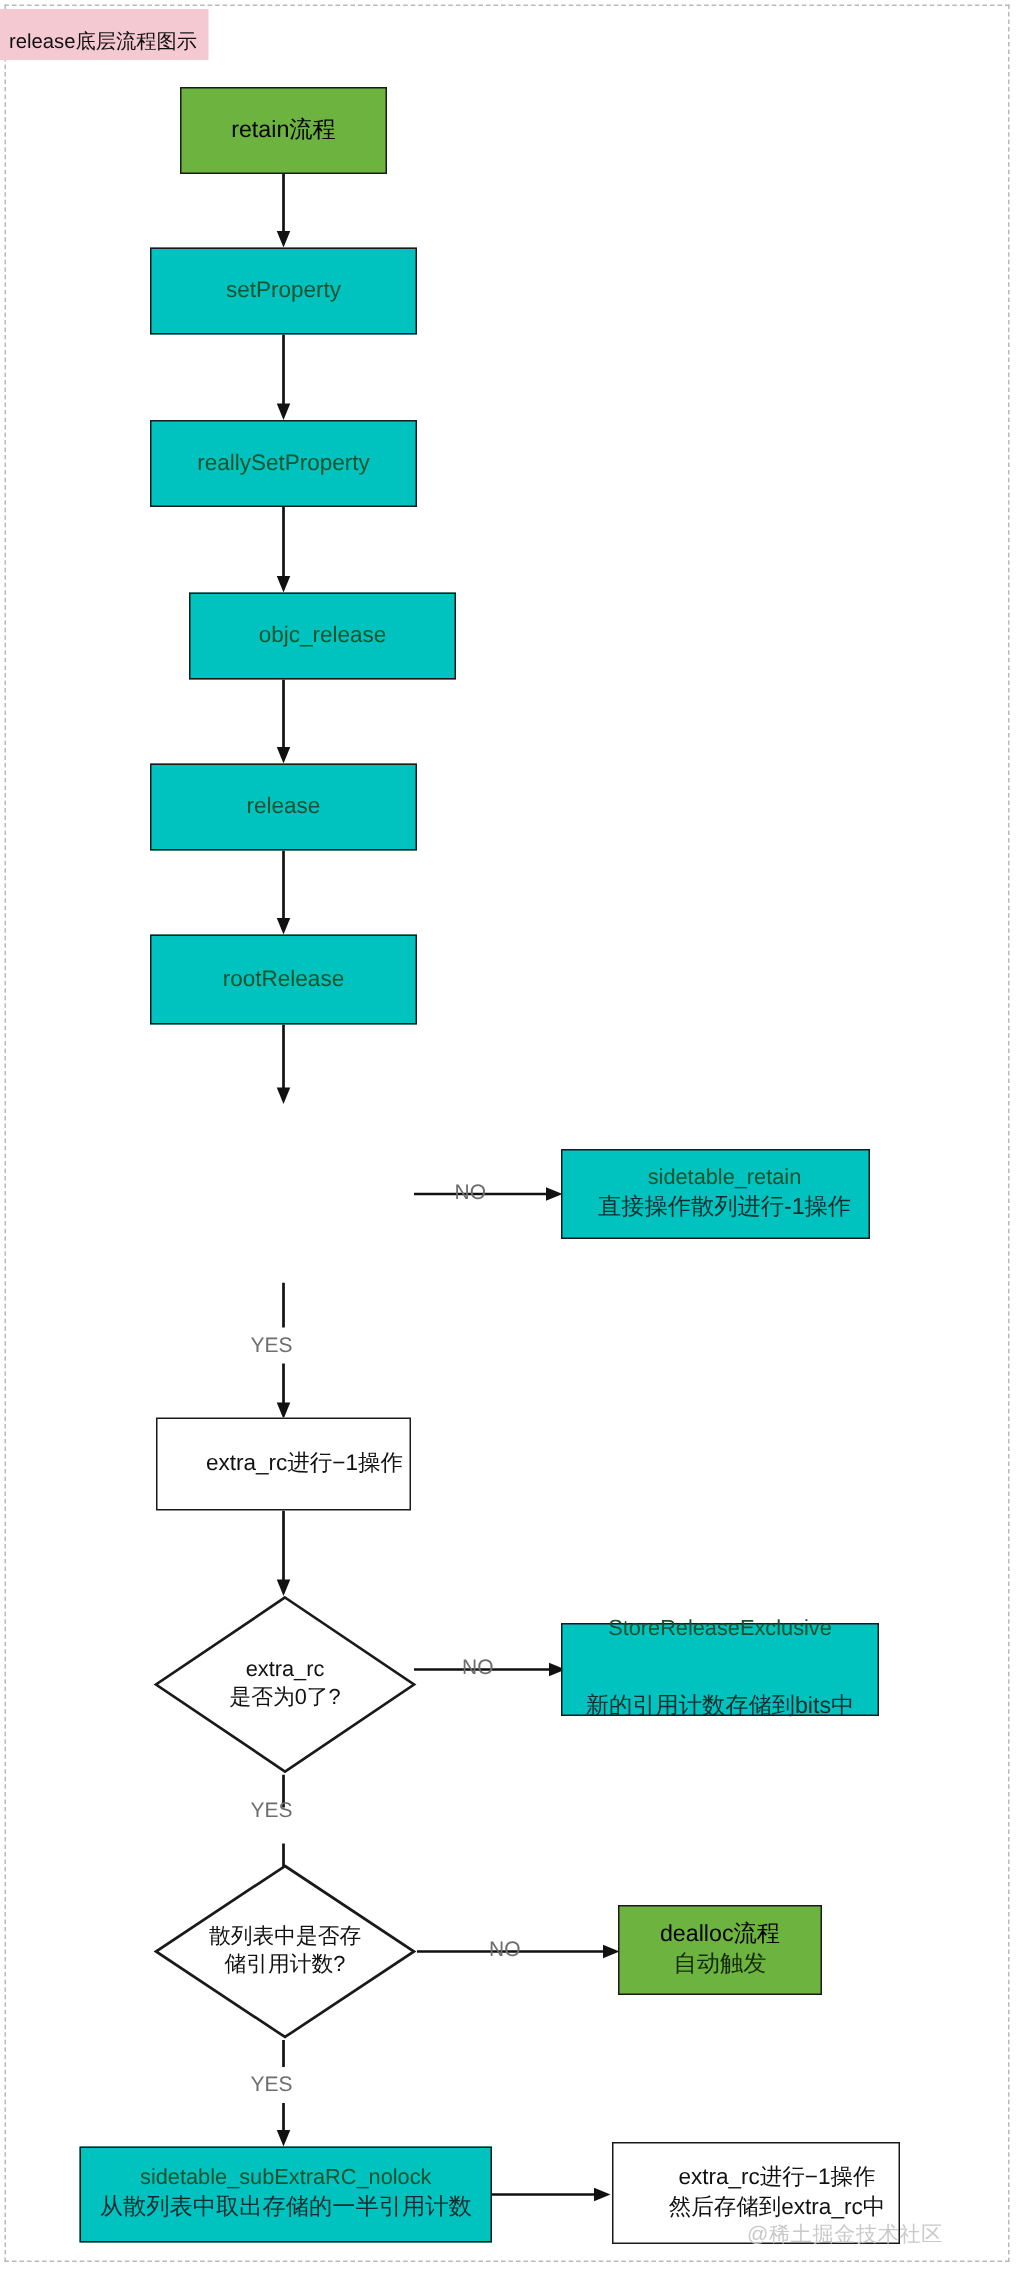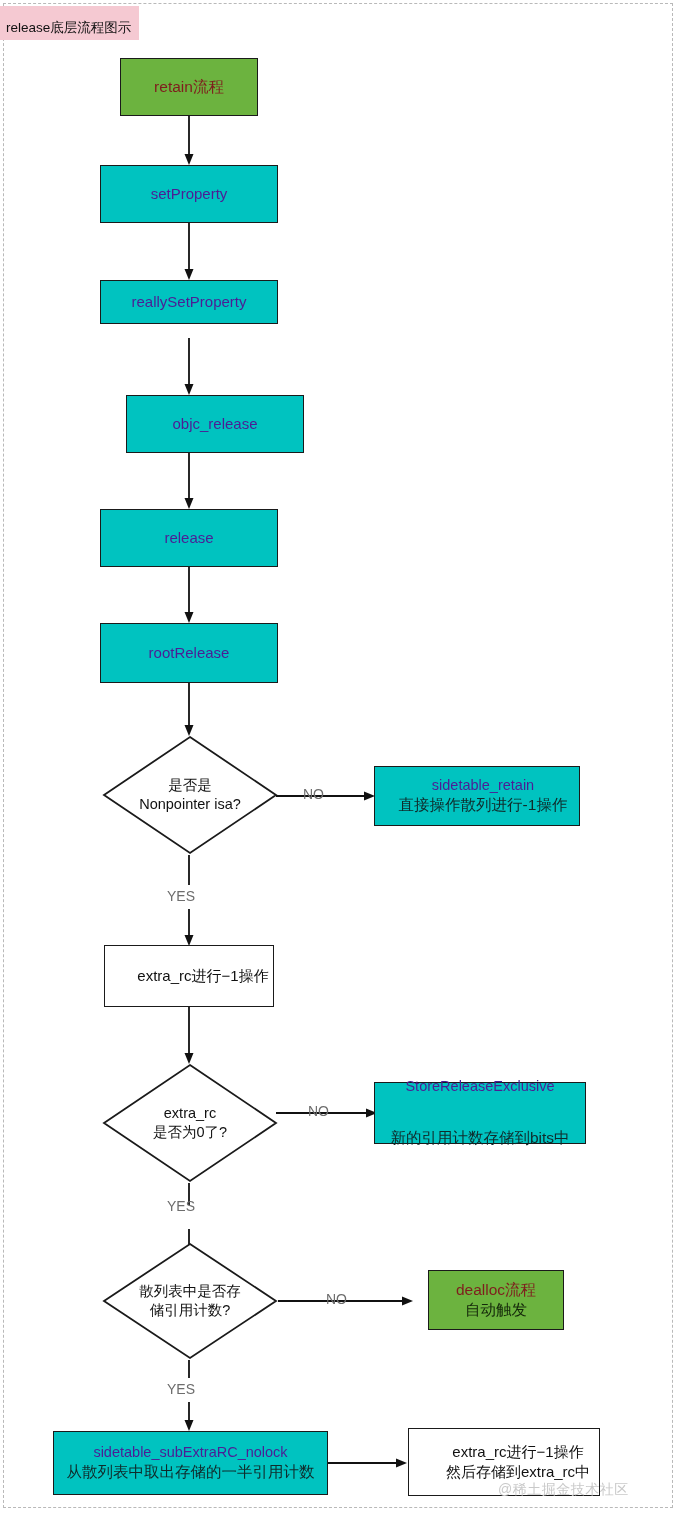--- a/index.html
+++ b/index.html
@@ -54,30 +54,30 @@
     line-height: 1.32;
   }
   .node .l1, .node .l2 {
     display: block;
     white-space: nowrap;
   }
   .node.teal {
     background: #00c3c0;
   }
   .node.teal .l1, .node.teal .l2 {
-    color: #4c1d95;
+    color: #14532d;
     font-size: 15px;
   }
   .node.teal.two .l1 { font-size: 14.5px; }
   .node.teal.two .l2 { font-size: 15.5px; color: #0f2b2b; }
   .node.green {
     background: #6cb33f;
   }
   .node.green .l1 {
-    color: #7f1d1d;
+    color: #000000;
     font-size: 15.5px;
   }
   .node.green .l2 {
     color: #14280a;
     font-size: 15.5px;
   }
   .node.plain {
     background: #ffffff;
     padding-left: 28px;
   }
@@ -161,21 +161,21 @@
     <span class="l1">setProperty</span>
   </div>
 
   <div class="conn" style="left:182px; top:223px;">
     <svg width="14" height="58" viewBox="0 0 14 58">
       <line x1="7" y1="0" x2="7" y2="48" stroke="#111111" stroke-width="1.8"></line>
       <polygon points="7,57 2.5,46 11.5,46" fill="#111111"></polygon>
     </svg>
   </div>
 
-  <div class="node teal" style="left:100px; top:280px; width:178px; height:44px;">
+  <div class="node teal" style="left:100px; top:280px; width:178px; height:58px;">
     <span class="l1">reallySetProperty</span>
   </div>
 
   <div class="conn" style="left:182px; top:338px;">
     <svg width="14" height="58" viewBox="0 0 14 58">
       <line x1="7" y1="0" x2="7" y2="48" stroke="#111111" stroke-width="1.8"></line>
       <polygon points="7,57 2.5,46 11.5,46" fill="#111111"></polygon>
     </svg>
   </div>
 
@@ -205,29 +205,20 @@
     <span class="l1">rootRelease</span>
   </div>
 
   <div class="conn" style="left:182px; top:683px;">
     <svg width="14" height="54" viewBox="0 0 14 54">
       <line x1="7" y1="0" x2="7" y2="44" stroke="#111111" stroke-width="1.8"></line>
       <polygon points="7,53 2.5,42 11.5,42" fill="#111111"></polygon>
     </svg>
   </div>
 
-  <div class="diamond" style="left:102px; top:735px; width:176px; height:120px;">
-    <svg width="176" height="120" viewBox="0 0 176 120">
-      <polygon points="88,2 174,60 88,118 2,60" fill="#ffffff" stroke="#1a1a1a" stroke-width="1.8"></polygon>
-    </svg>
-    <div class="dtext">
-      <span>是否是</span>
-      <span>Nonpointer isa?</span>
-    </div>
-  </div>
 
   <div class="conn" style="left:276px; top:789px;">
     <svg width="100" height="14" viewBox="0 0 100 14">
       <line x1="0" y1="7" x2="92" y2="7" stroke="#111111" stroke-width="1.8"></line>
       <polygon points="99,7 88,2.5 88,11.5" fill="#111111"></polygon>
     </svg>
   </div>
   <div class="edge-label" style="left:303px; top:786px;">NO</div>
 
   <div class="node teal two" style="left:374px; top:766px; width:206px; height:60px;padding-left:12px;">
@@ -298,21 +289,21 @@
   </div>
 
   <div class="conn" style="left:278px; top:1294px;">
     <svg width="136" height="14" viewBox="0 0 136 14">
       <line x1="0" y1="7" x2="128" y2="7" stroke="#111111" stroke-width="1.8"></line>
       <polygon points="135,7 124,2.5 124,11.5" fill="#111111"></polygon>
     </svg>
   </div>
   <div class="edge-label" style="left:326px; top:1291px;">NO</div>
 
-  <div class="node green" style="left:428px; top:1270px; width:136px; height:60px;">
+  <div class="node green" style="left:412px; top:1270px; width:136px; height:60px;">
     <span class="l1">dealloc流程</span>
     <span class="l2">自动触发</span>
   </div>
 
   <div class="conn" style="left:182px; top:1360px;">
     <svg width="14" height="72" viewBox="0 0 14 72">
       <line x1="7" y1="0" x2="7" y2="18" stroke="#111111" stroke-width="1.8"></line>
       <line x1="7" y1="42" x2="7" y2="62" stroke="#111111" stroke-width="1.8"></line>
       <polygon points="7,71 2.5,60 11.5,60" fill="#111111"></polygon>
     </svg>

